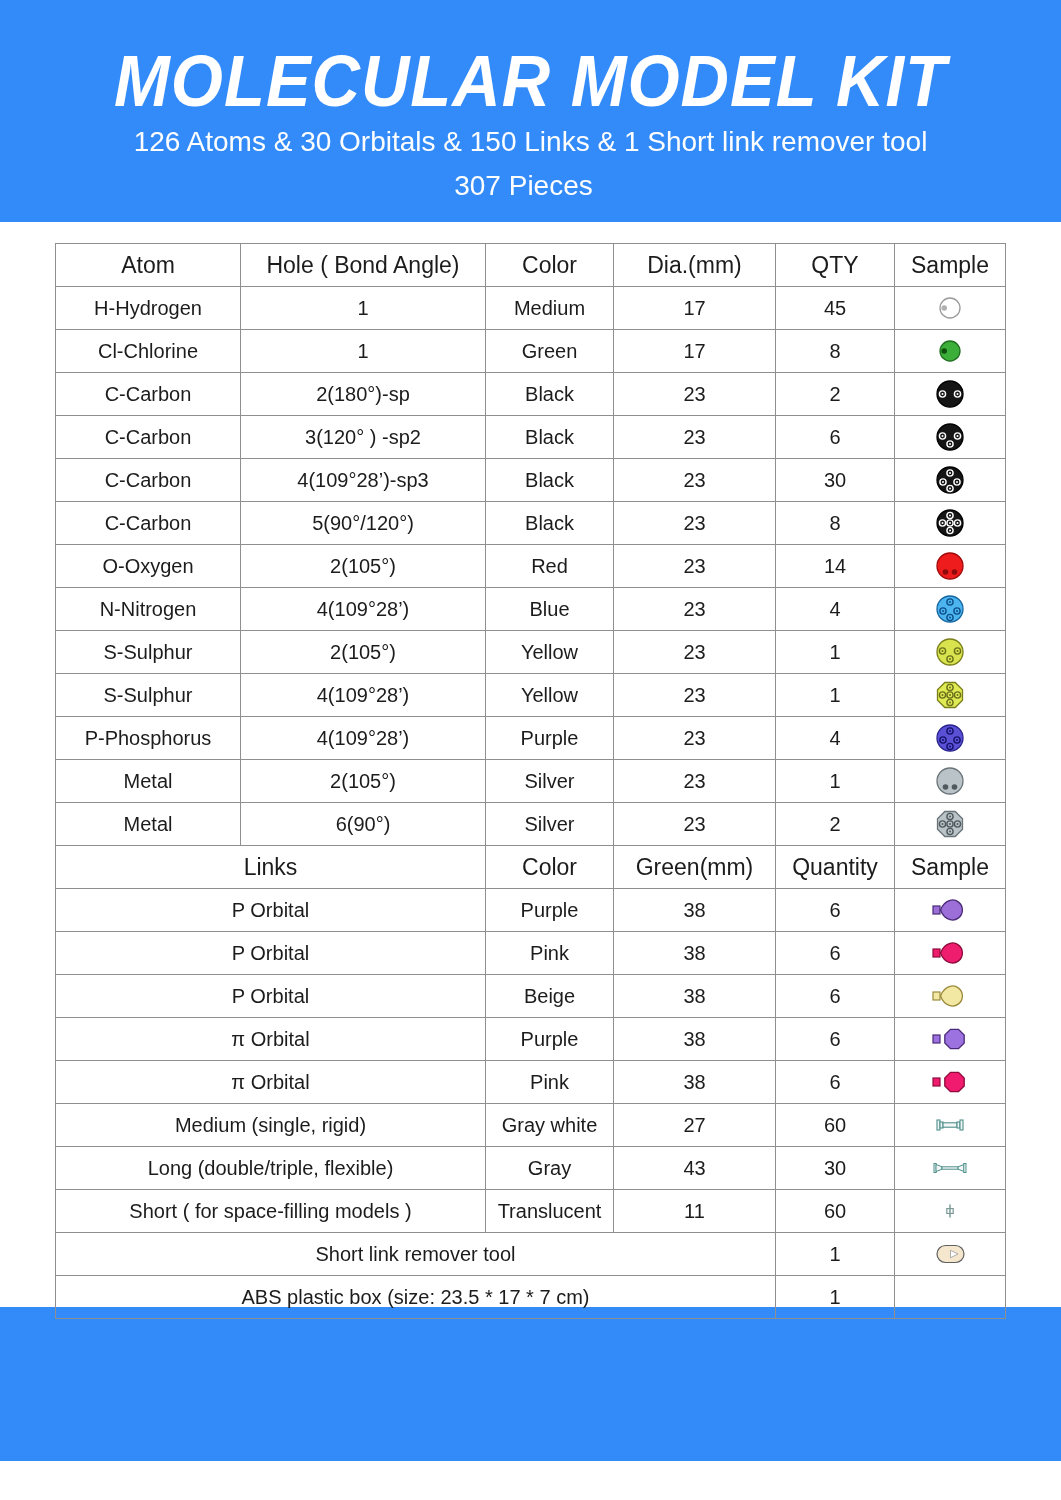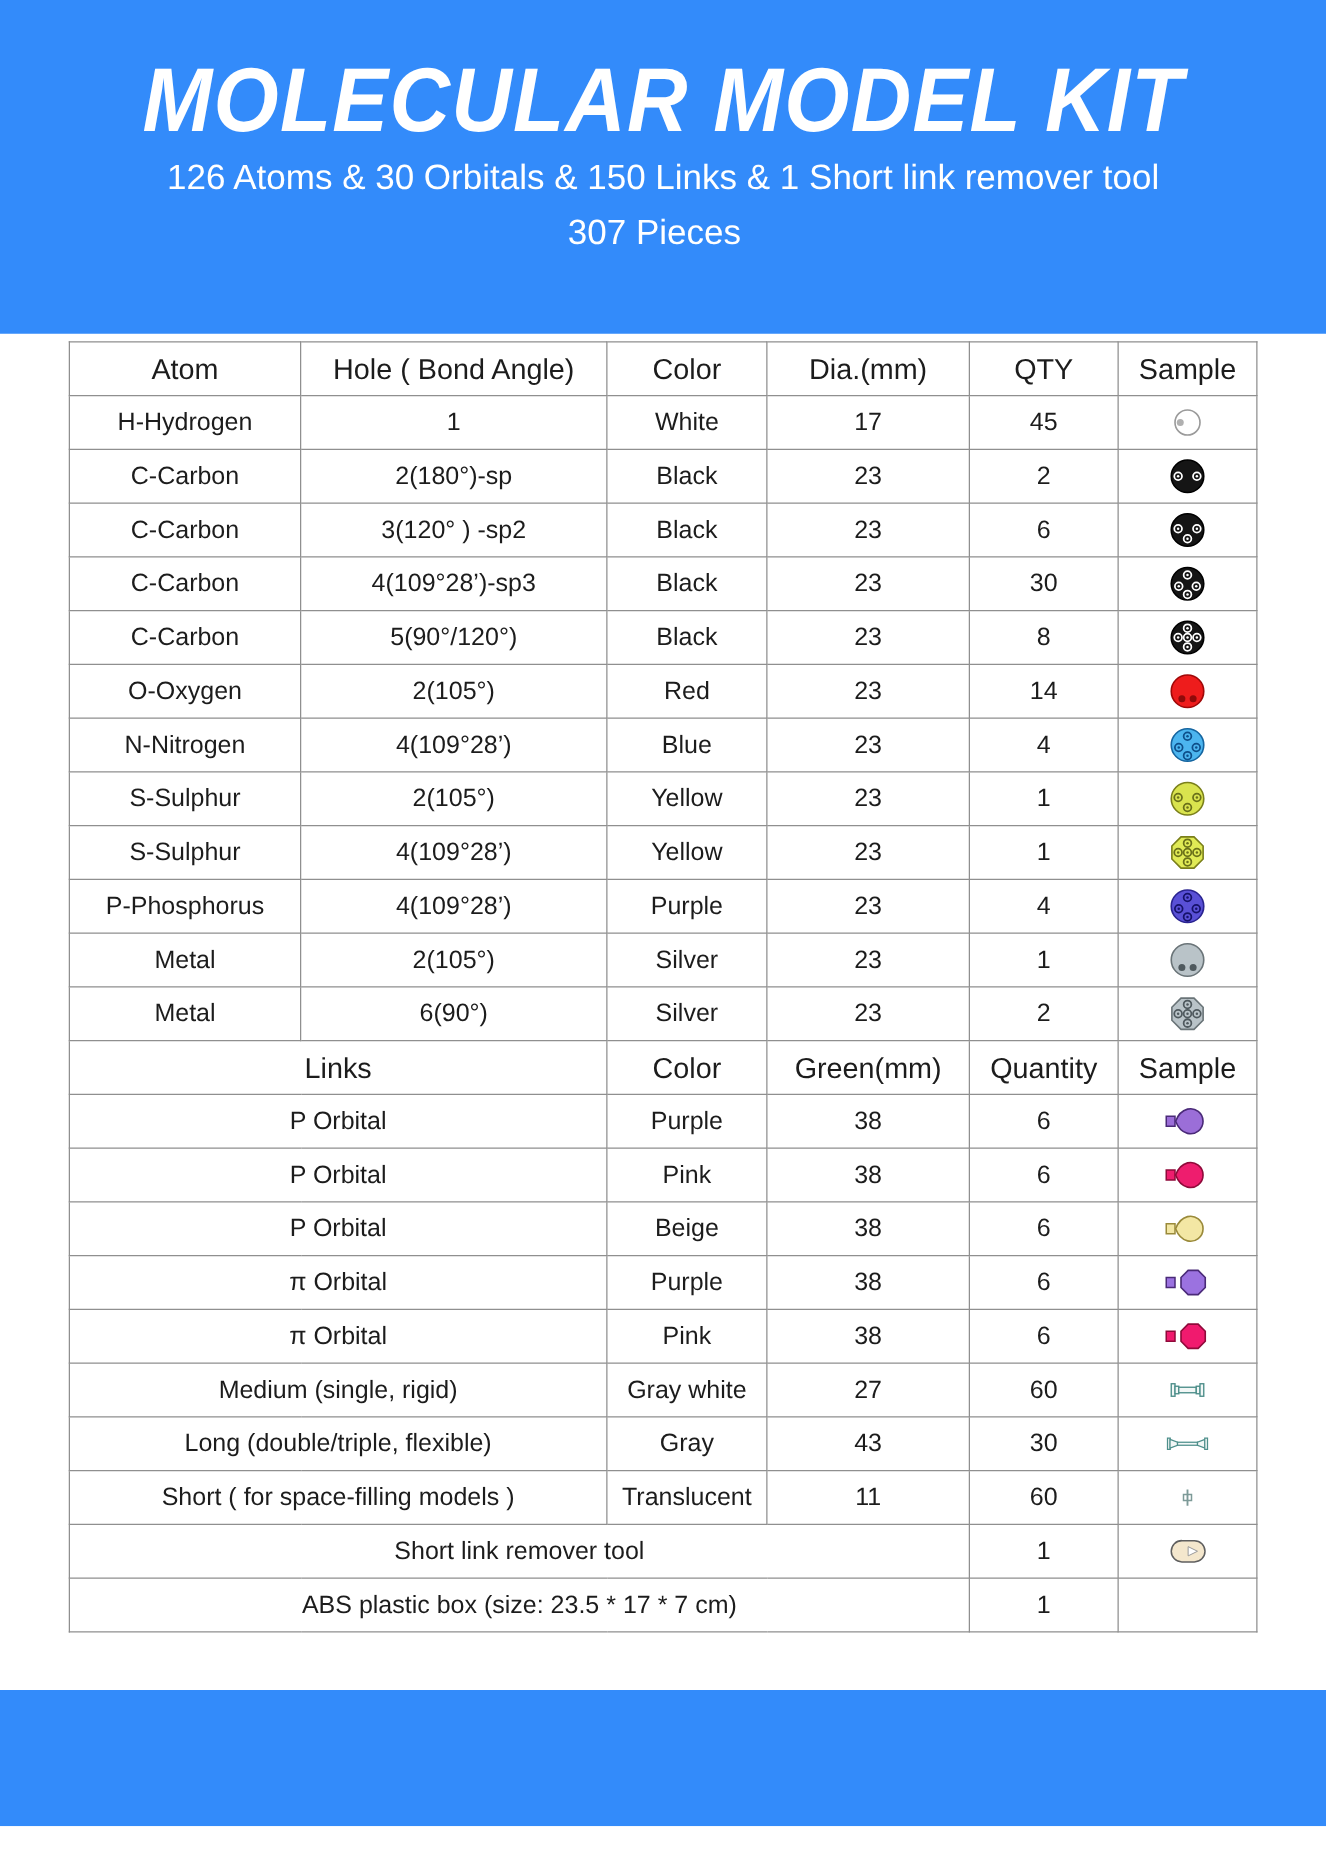--- a/index.html
+++ b/index.html
@@ -15,21 +15,21 @@
     font-weight:bold;
     font-style:italic;
     letter-spacing:1px;
     transform:scaleY(1.08);
     font-family:"Liberation Sans","DejaVu Sans",sans-serif;
   }
   .banner .sub{margin:6px 0 12px 0;font-size:28px;line-height:32px;font-weight:normal;}
   .banner .pieces{margin:8px 14px 0 0;font-size:28px;line-height:32px;font-weight:normal;}
 
   
-  .sheet{background:#ffffff;height:1085px;box-sizing:border-box;padding-top:6px;margin-top:45px;}
+  .sheet{background:#ffffff;height:1085px;box-sizing:border-box;padding-top:21px;}
   table.spec-table{
     width:950px;margin:0 auto;border-collapse:collapse;table-layout:fixed;
     color:#1c1c1c;
   }
   table.spec-table th, table.spec-table td{
     border:1px solid #8f8f8f;
     height:42px;
     text-align:center;
     vertical-align:middle;
     padding:0 2px;
@@ -72,26 +72,37 @@
           <th>Color</th>
           <th>Dia.(mm)</th>
           <th>QTY</th>
           <th>Sample</th>
         </tr>
       </thead>
       <tbody id="atoms-body">
           <tr>
             <td>H-Hydrogen</td>
             <td>1</td>
-            <td>White</td>
+            <td>Medium</td>
             <td>17</td>
             <td>45</td>
             <td><span class="icon"><svg width="40" height="36" viewBox="0 0 40 36" aria-hidden="true">
                   <circle cx="20" cy="18" r="10" fill="#ffffff" stroke="#9a9a9a" stroke-width="1.3"></circle>
                   <circle cx="14.2" cy="18.0" r="2.8" fill="#b0b0b0"></circle>
+                </svg></span></td>
+          </tr>
+          <tr>
+            <td>Cl-Chlorine</td>
+            <td>1</td>
+            <td>Green</td>
+            <td>17</td>
+            <td>8</td>
+            <td><span class="icon"><svg width="40" height="36" viewBox="0 0 40 36" aria-hidden="true">
+                  <circle cx="20" cy="18" r="10" fill="#3cae3a" stroke="#1f6f1f" stroke-width="1.3"></circle>
+                  <circle cx="14.2" cy="18.0" r="2.8" fill="#0e4f0e"></circle>
                 </svg></span></td>
           </tr>
           <tr>
             <td>C-Carbon</td>
             <td>2(180°)-sp</td>
             <td>Black</td>
             <td>23</td>
             <td>2</td>
             <td><span class="icon"><svg width="40" height="36" viewBox="0 0 40 36" aria-hidden="true">
                   <circle cx="20" cy="18" r="13" fill="#151515" stroke="#000000" stroke-width="1.3"></circle>

